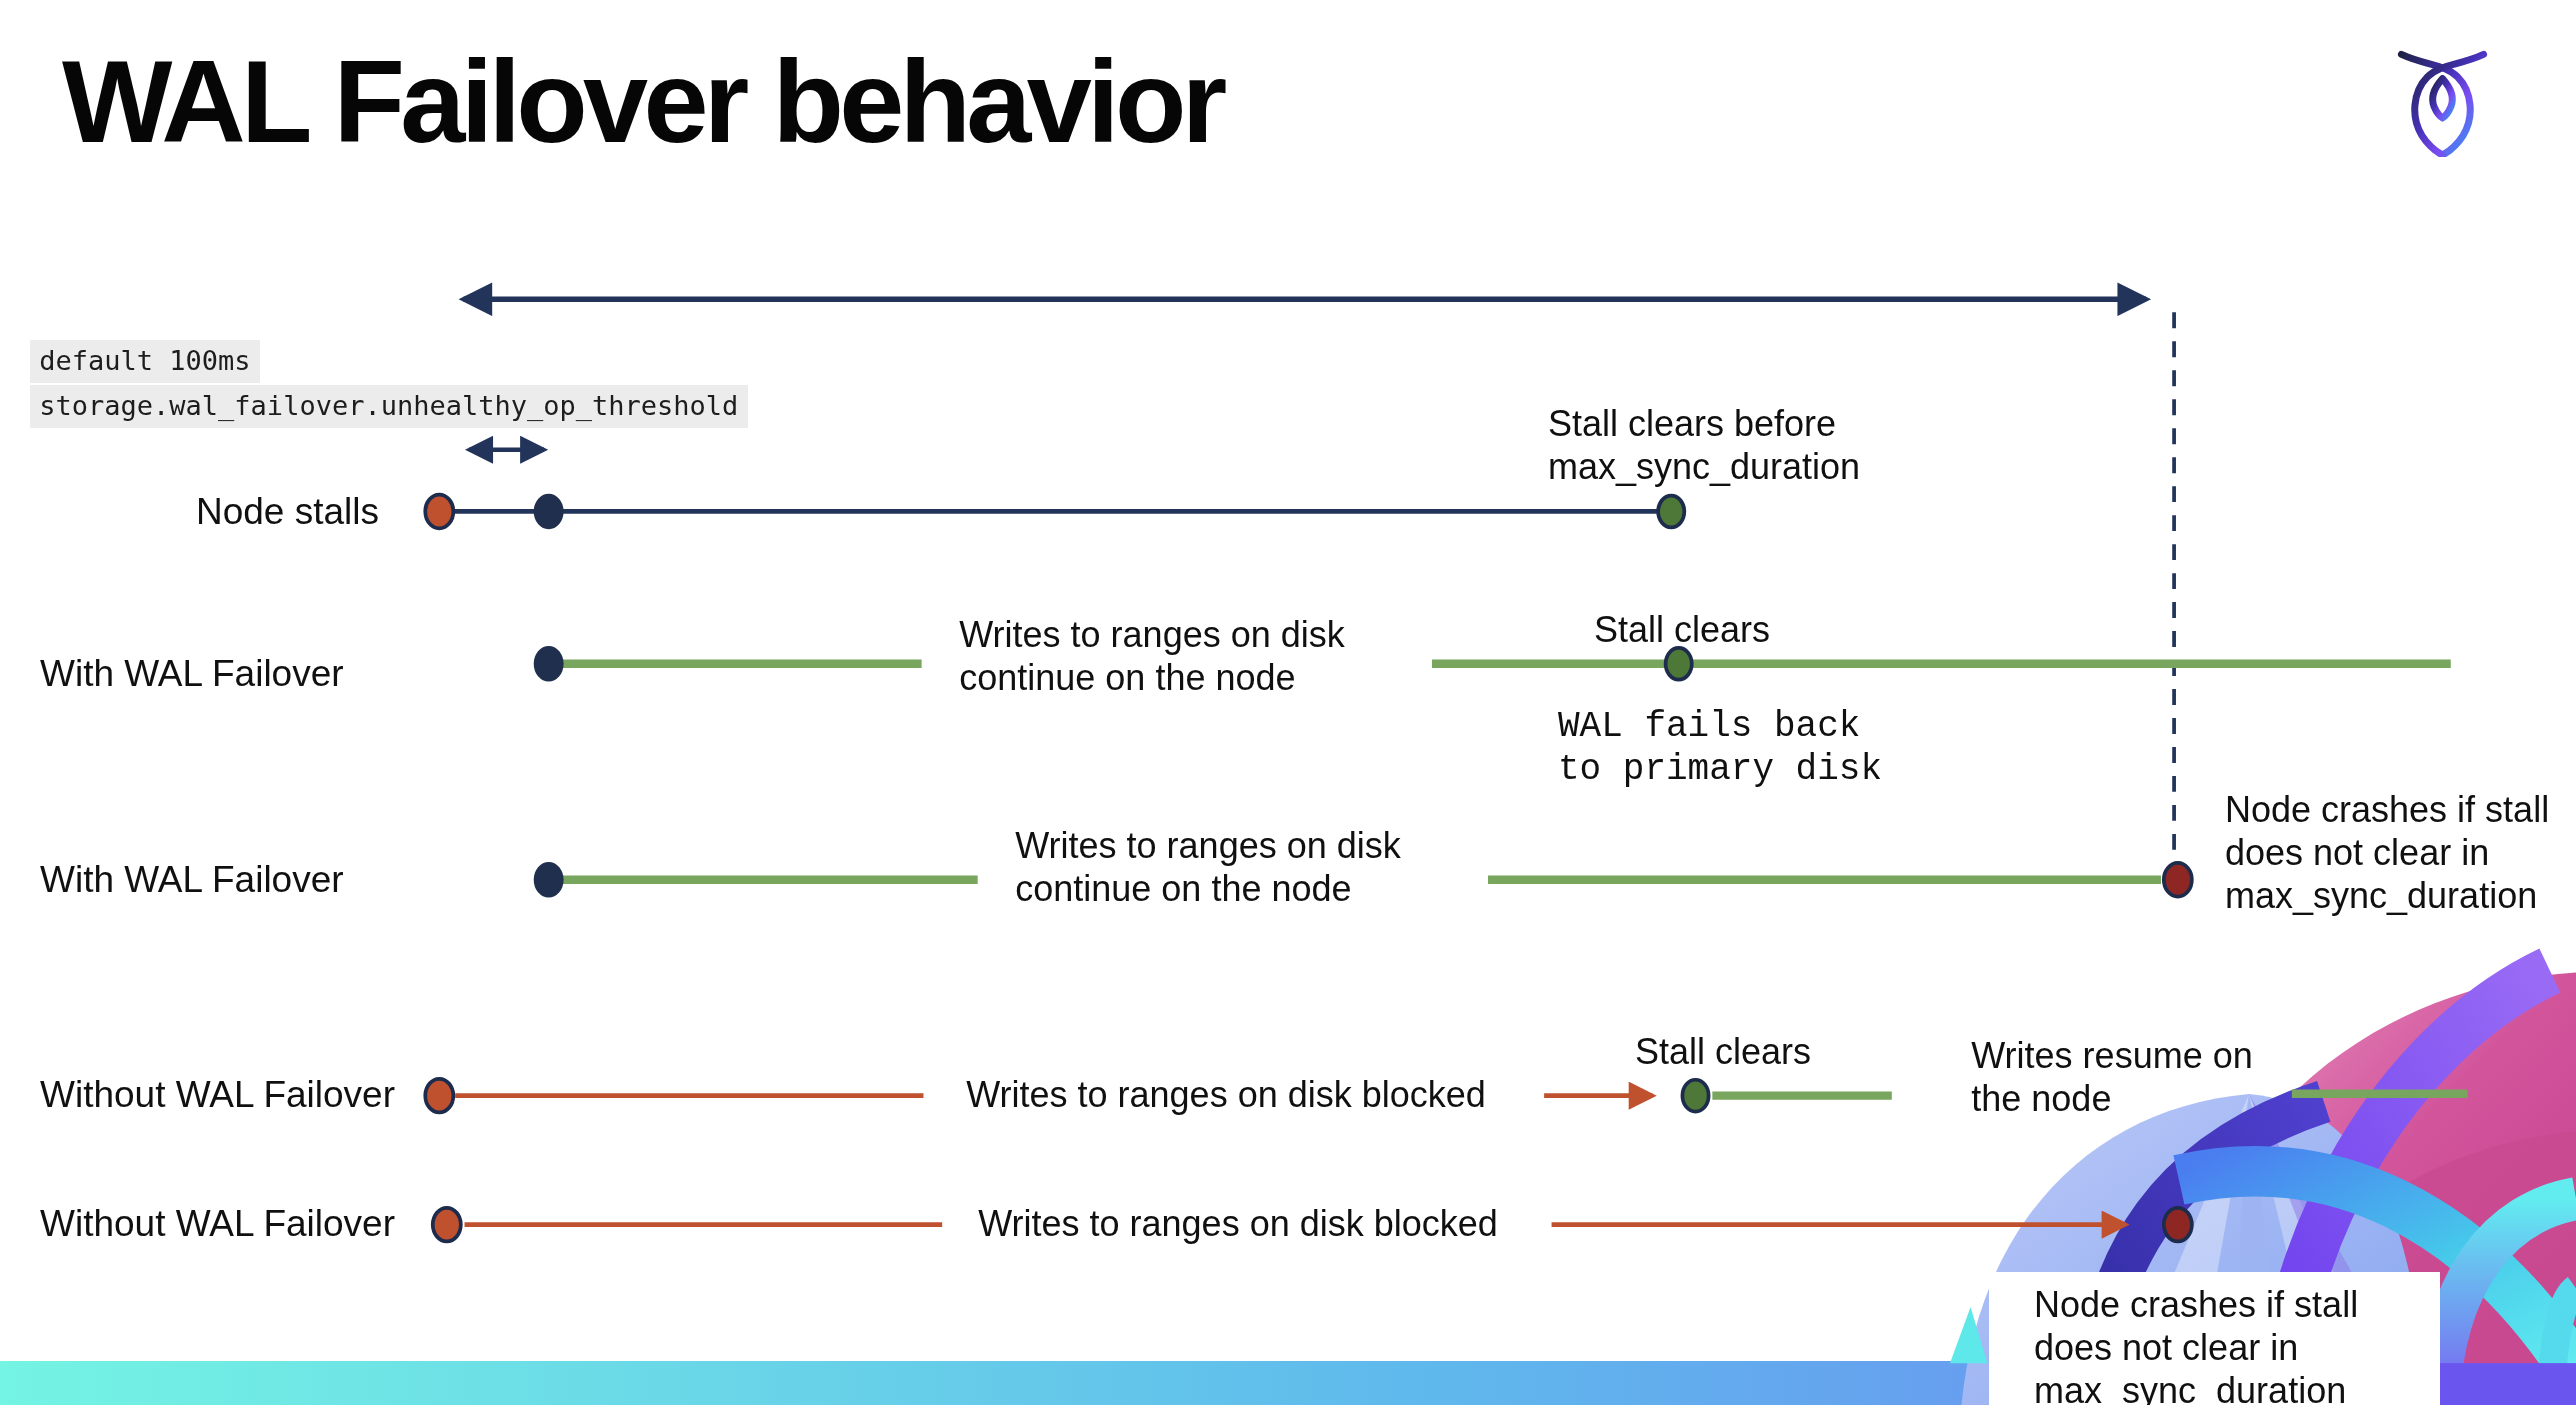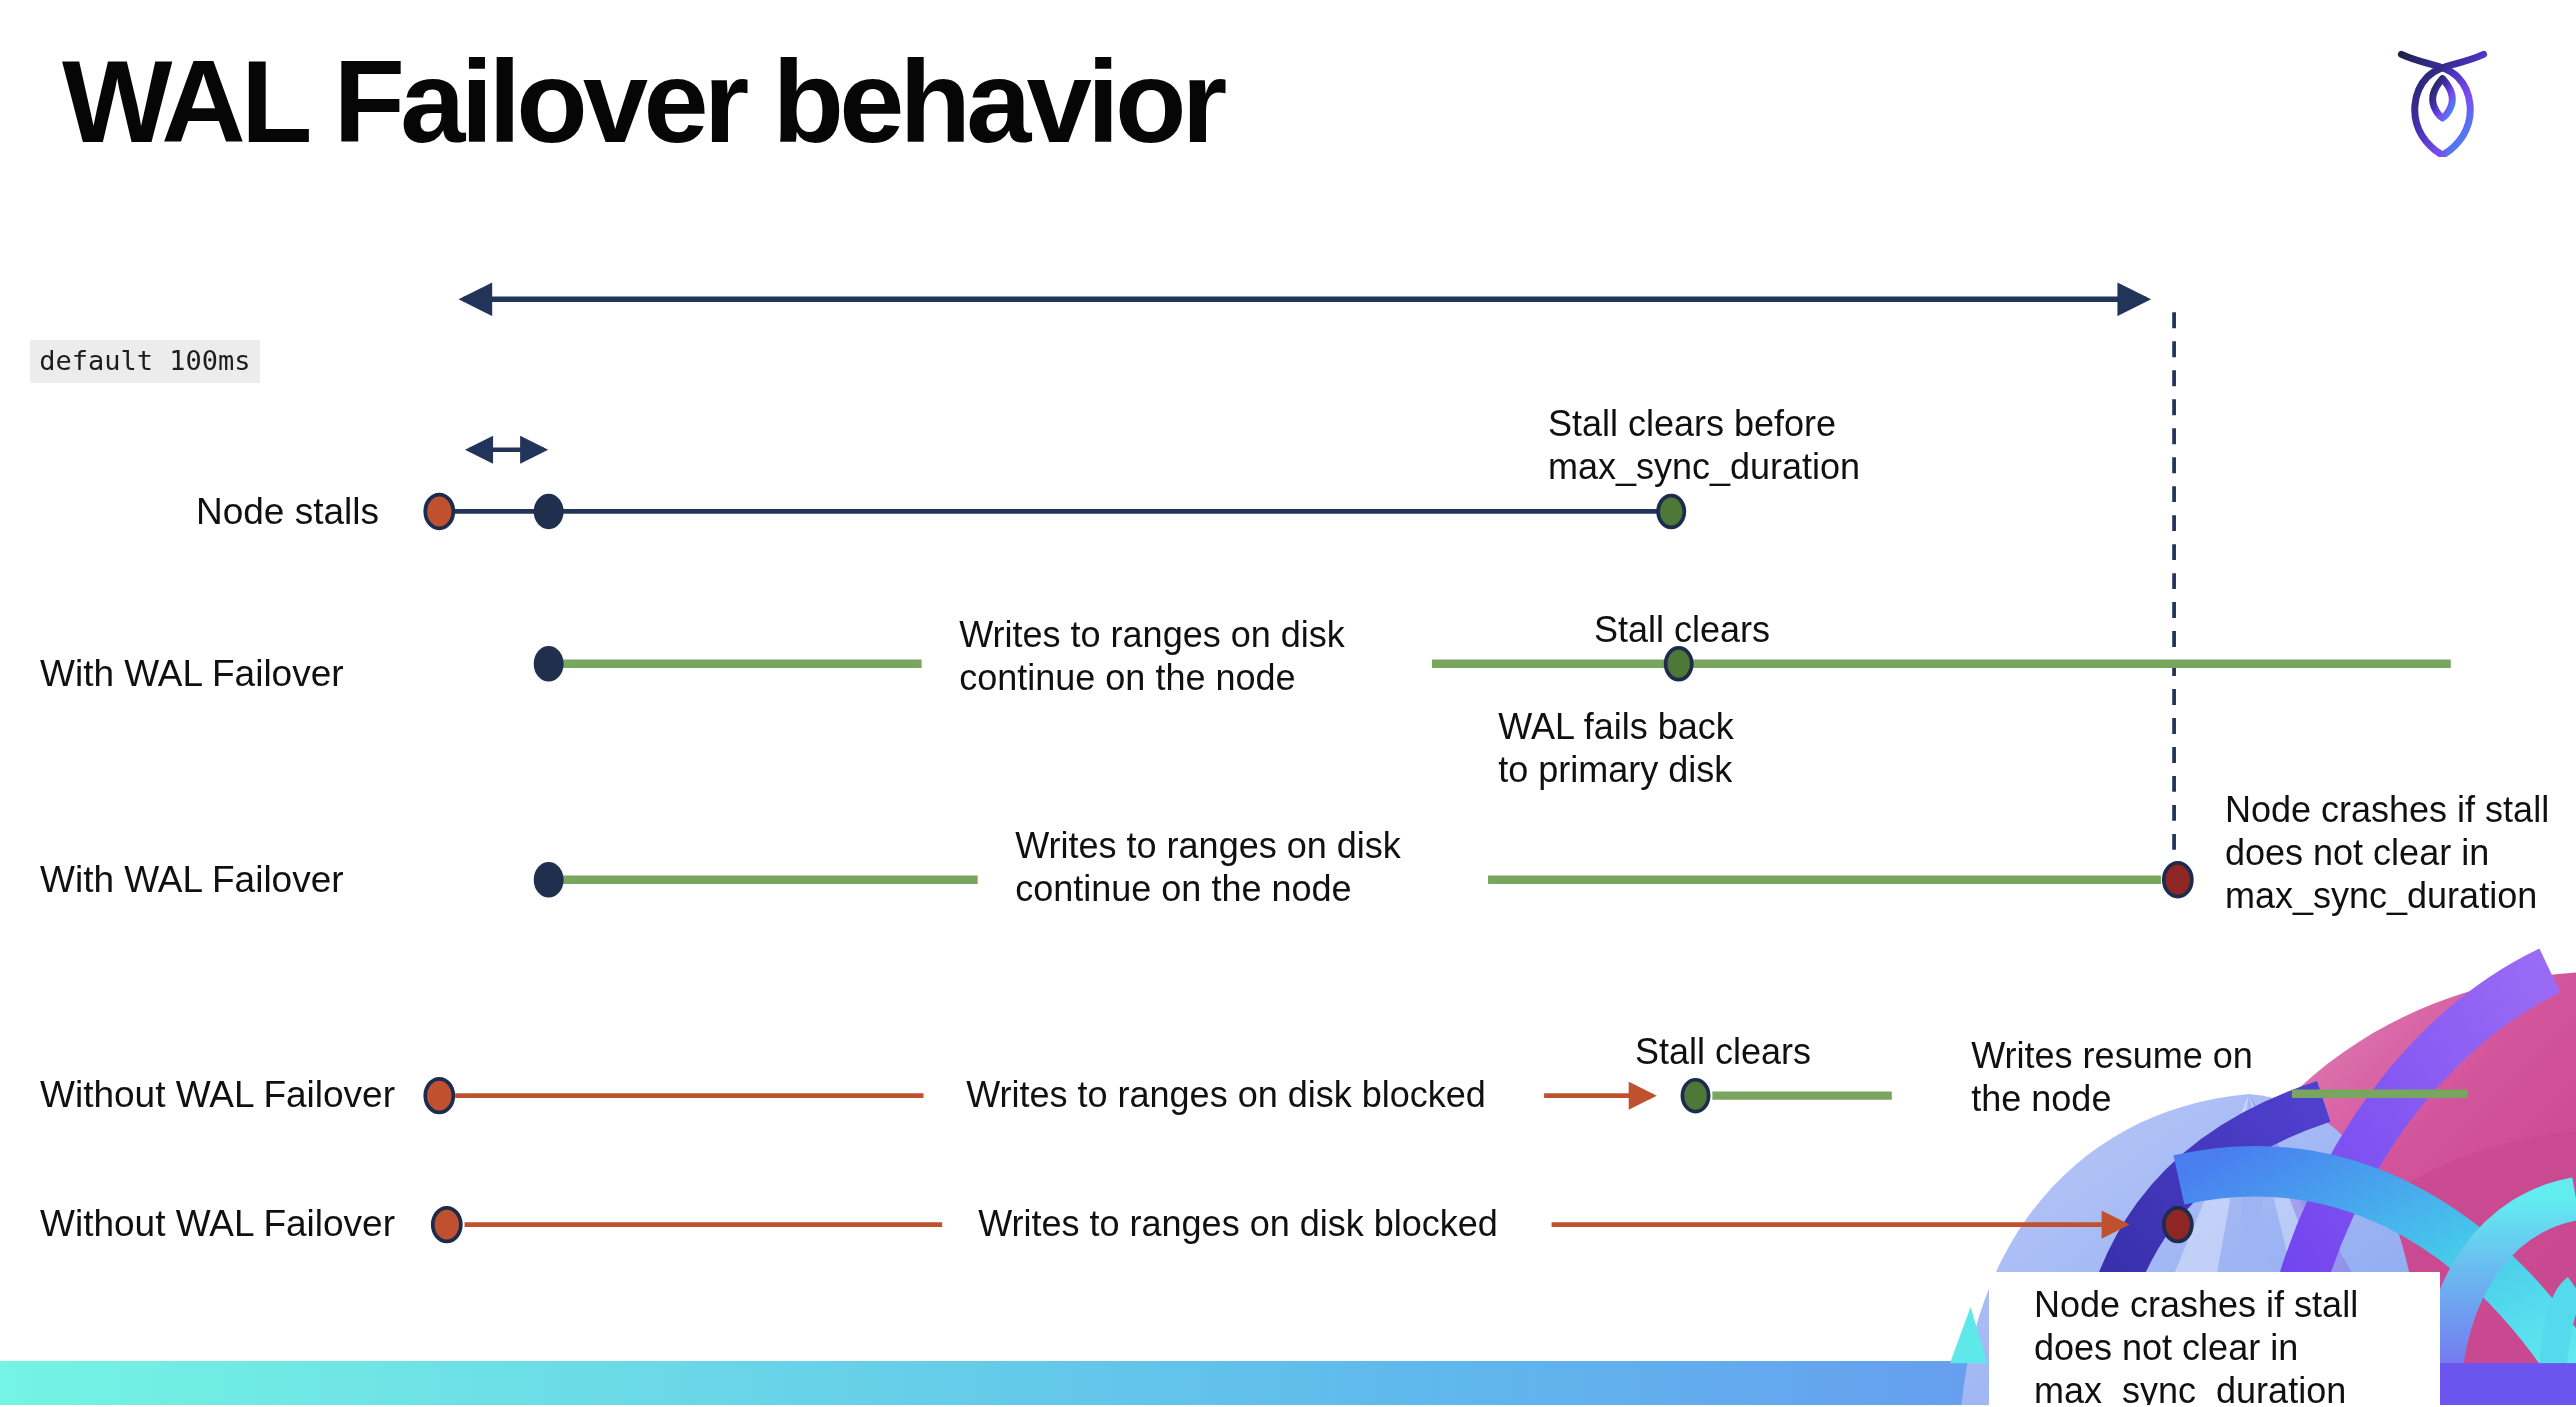--- a/index.html
+++ b/index.html
@@ -30,21 +30,21 @@
   #lbl-disk-stalls   { left:99px; top:490px; width:280px; text-align:right; }
   #lbl-with-wal-1    { top:652px; }
   #lbl-with-wal-2    { top:858px; }
   #lbl-without-wal-1 { top:1073px; }
   #lbl-without-wal-2 { top:1202px; }
 
   #note-stall-before   { left:1704px; top:402px; }
   #note-r2-writes      { left:1152px; top:613px; }
   #note-r2-stallclears { left:1682px; top:608px; }
   #note-r2-failover    { left:626px;  top:699px; }
-  #note-r2-failback    { left:1616px; top:705px; }
+  #note-r2-failback    { left:1720px; top:705px;font-family:Liberation Mono, monospace; }
   #note-r3-writes      { left:1208px; top:824px; }
   #note-r3-crash       { left:2225px; top:788px; text-align:left; }
   #note-r4-writes      { left:1226px; top:1073px; }
   #note-r4-stallclears { left:1723px; top:1030px; }
   #note-r4-resume      { left:2112px; top:1034px; }
   #note-r5-writes      { left:1238px; top:1202px; }
 
   #crash-box { position:absolute; z-index:5; left:1989px; top:1272px; width:451px; height:136px;
                background:#ffffff; padding:11.2px 0 0 45px; }
   #crash-box .note { position:static; }
@@ -162,20 +162,21 @@
     <line x1="2452" y1="1170" x2="2640" y2="1170" stroke="#79a65e" stroke-width="9"></line>
 
     <line x1="497" y1="1310" x2="1008" y2="1310" stroke="#c0512f" stroke-width="5"></line>
     <line x1="1660" y1="1310" x2="2274" y2="1310" stroke="#c0512f" stroke-width="5" marker-end="url(#arrRed)"></line>
     <ellipse cx="478" cy="1310" rx="15" ry="18" fill="#c0512f" stroke="#1d2c4d" stroke-width="4"></ellipse>
     <ellipse cx="2330" cy="1310" rx="15" ry="18" fill="#8e2723" stroke="#1d2c4d" stroke-width="4"></ellipse>
   </svg>
 
   <div class="codeblock" id="code-unhealthy">
     <span>default 100ms</span>
+    <span>storage.wal_failover.unhealthy_op_threshold</span>
   </div>
 
   <div class="lbl" id="lbl-disk-stalls">Node stalls</div>
   <div class="lbl row-label" id="lbl-with-wal-1">With WAL Failover</div>
   <div class="lbl row-label" id="lbl-with-wal-2">With WAL Failover</div>
   <div class="lbl row-label" id="lbl-without-wal-1">Without WAL Failover</div>
   <div class="lbl row-label" id="lbl-without-wal-2">Without WAL Failover</div>
 
   <div class="note centered" id="note-stall-before">Stall clears before
 max_sync_duration</div>

